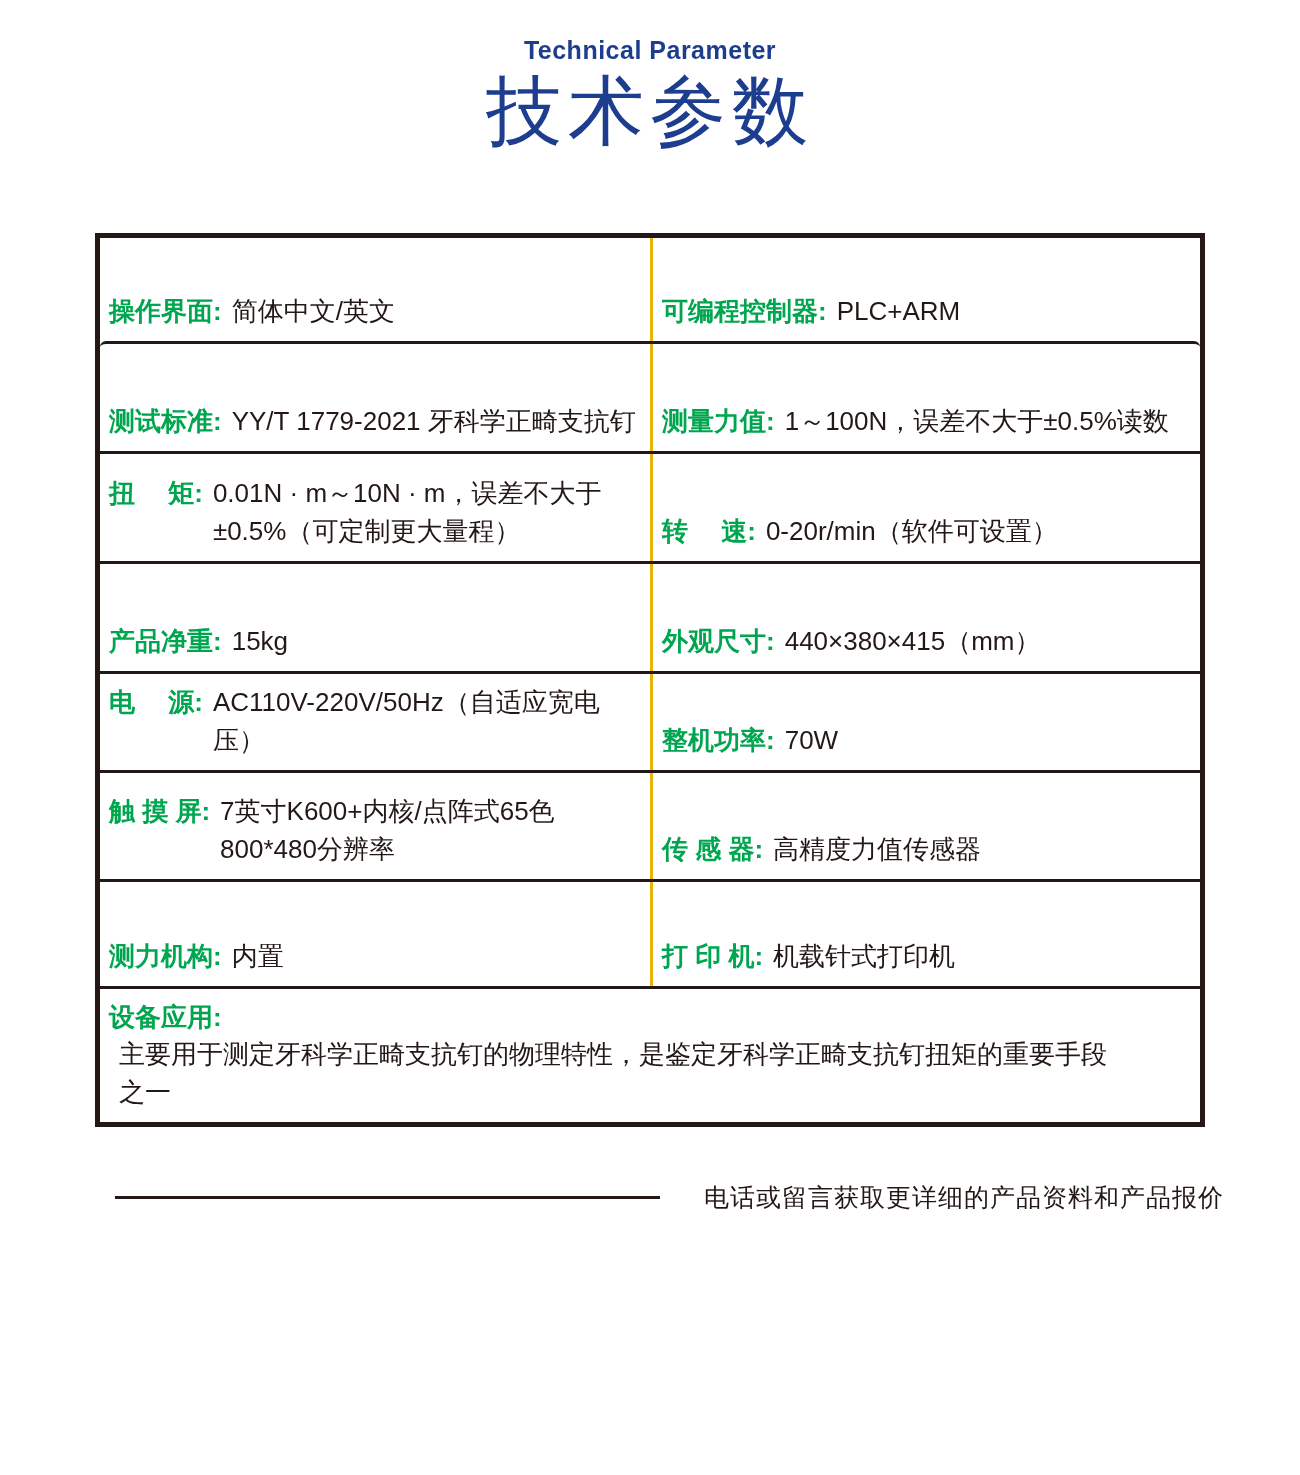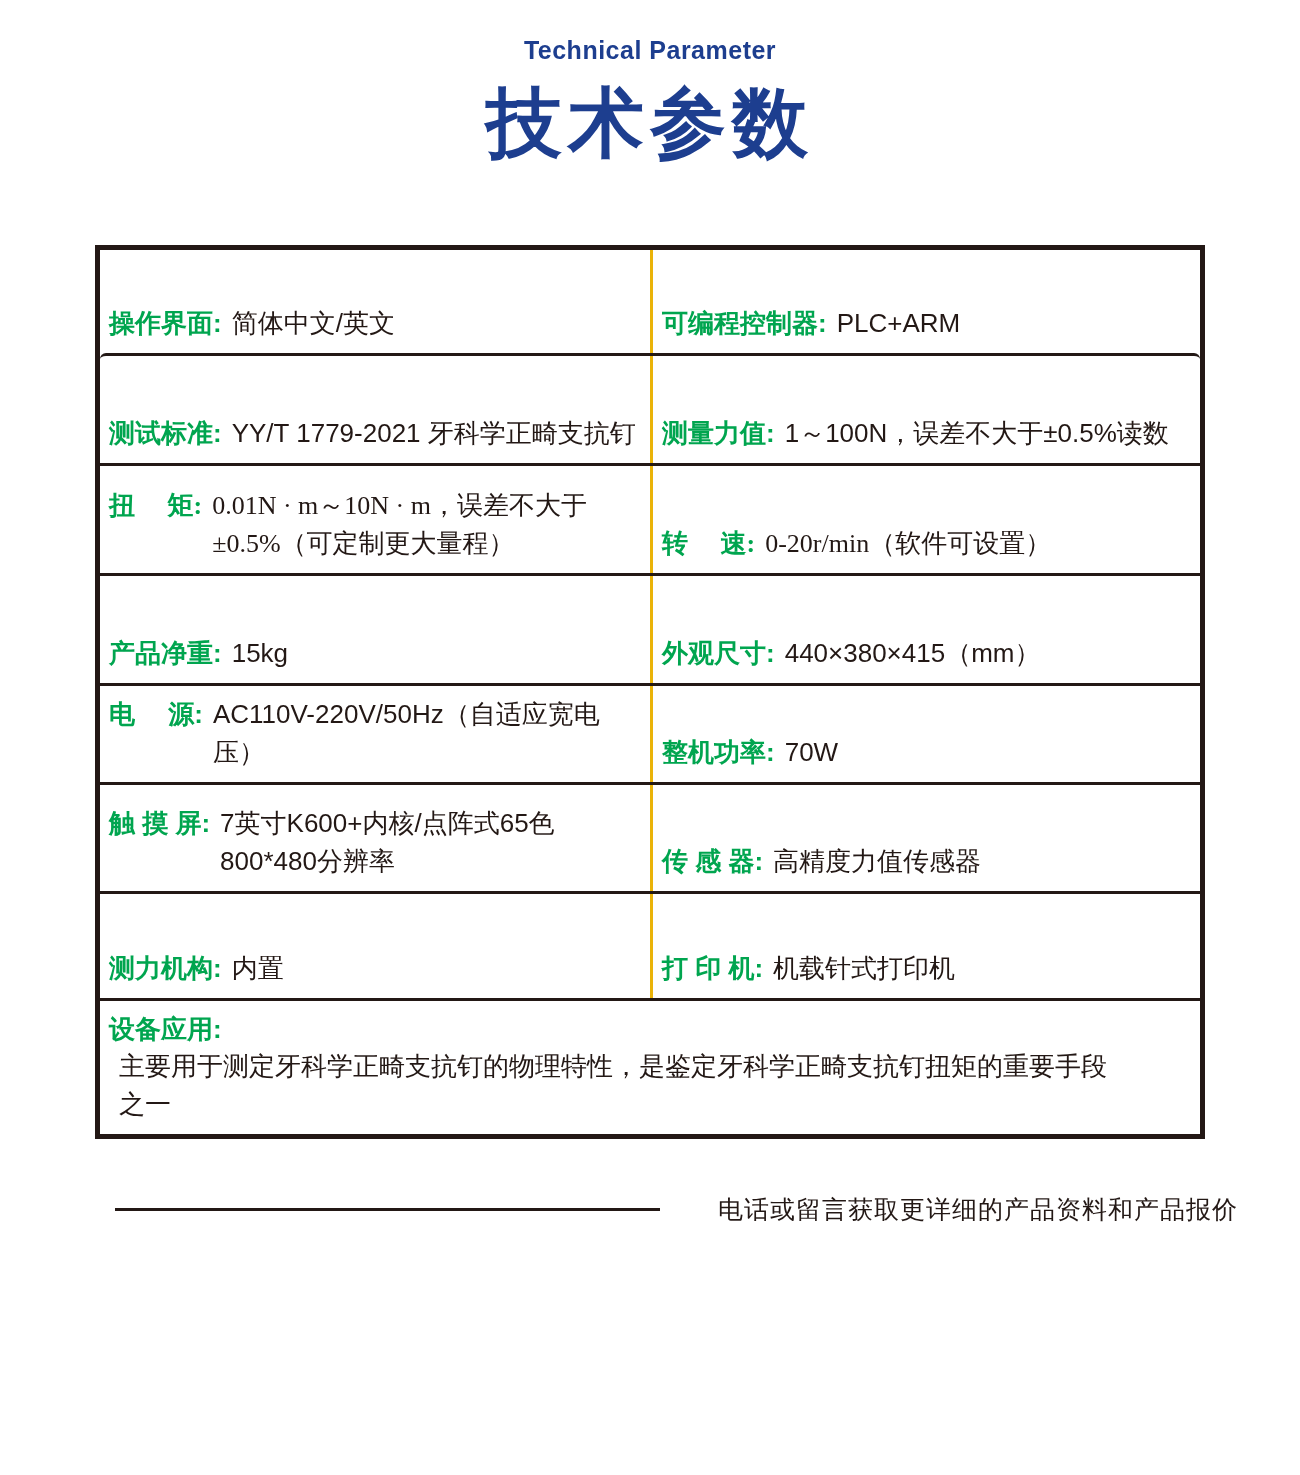--- a/index.html
+++ b/index.html
@@ -8,33 +8,33 @@
     font-family:"Liberation Sans","DejaVu Sans",sans-serif;
     color:#231815;
     -webkit-font-smoothing:antialiased;
   }
   .header{text-align:center;padding-top:36px;}
   .subtitle{
     font-size:25px;font-weight:bold;color:var(--accent-blue,#1d3e8f);
     letter-spacing:0.5px;
   }
   .title{
-    font-size:76px;font-weight:bold;color:var(--accent-blue,#1d3e8f);
-    margin-top:16px;letter-spacing:6px;line-height:1.1;
+    font-size:76px;font-weight:normal;color:var(--accent-blue,#1d3e8f);
+    margin-top:4px;letter-spacing:6px;line-height:1.1;
   }
   .spec-table{
     width:1110px;margin:80px auto 0 auto;
     border:5px solid #231815;box-sizing:border-box;
     background:#fff;
   }
   .row{display:flex;border-top:3px solid #231815;}
   .row:first-child{border-top:none;}
   .row:nth-child(1){min-height:103px;}
   .row:nth-child(2){min-height:107px;border-radius:6px;}
-  .row:nth-child(3){min-height:107px;font-family:Liberation Serif, serif;}
+  .row:nth-child(3){min-height:107px;}
   .row:nth-child(4){min-height:107px;}
   .row:nth-child(5){min-height:96px;}
   .row:nth-child(6){min-height:106px;}
   .row:nth-child(7){min-height:104px;}
   .row:nth-child(8){min-height:92px;}
   .cell{
     width:50%;box-sizing:border-box;
     display:flex;align-items:flex-end;
     padding:10px 14px 10px 9px;
   }
@@ -48,21 +48,20 @@
   }
   .value{
     display:inline-block;vertical-align:top;
     color:#231815;font-size:26px;margin-left:10px;
     white-space:pre-line;max-width:420px;
   }
   .cell.full .value{max-width:1000px;}
   .footer{
     display:flex;align-items:center;
     margin:54px 0 0 115px;
-    gap:14px;
   }
   .footer-line{
     width:545px;height:0;border-top:3px solid #231815;
     margin-right:44px;flex:none;
   }
   .footer-text{font-size:25px;color:#231815;letter-spacing:1px;}
 </style>
 </head>
 <body style="--accent-blue: #1d3e8f; --accent-green: #00a54f;">
 

